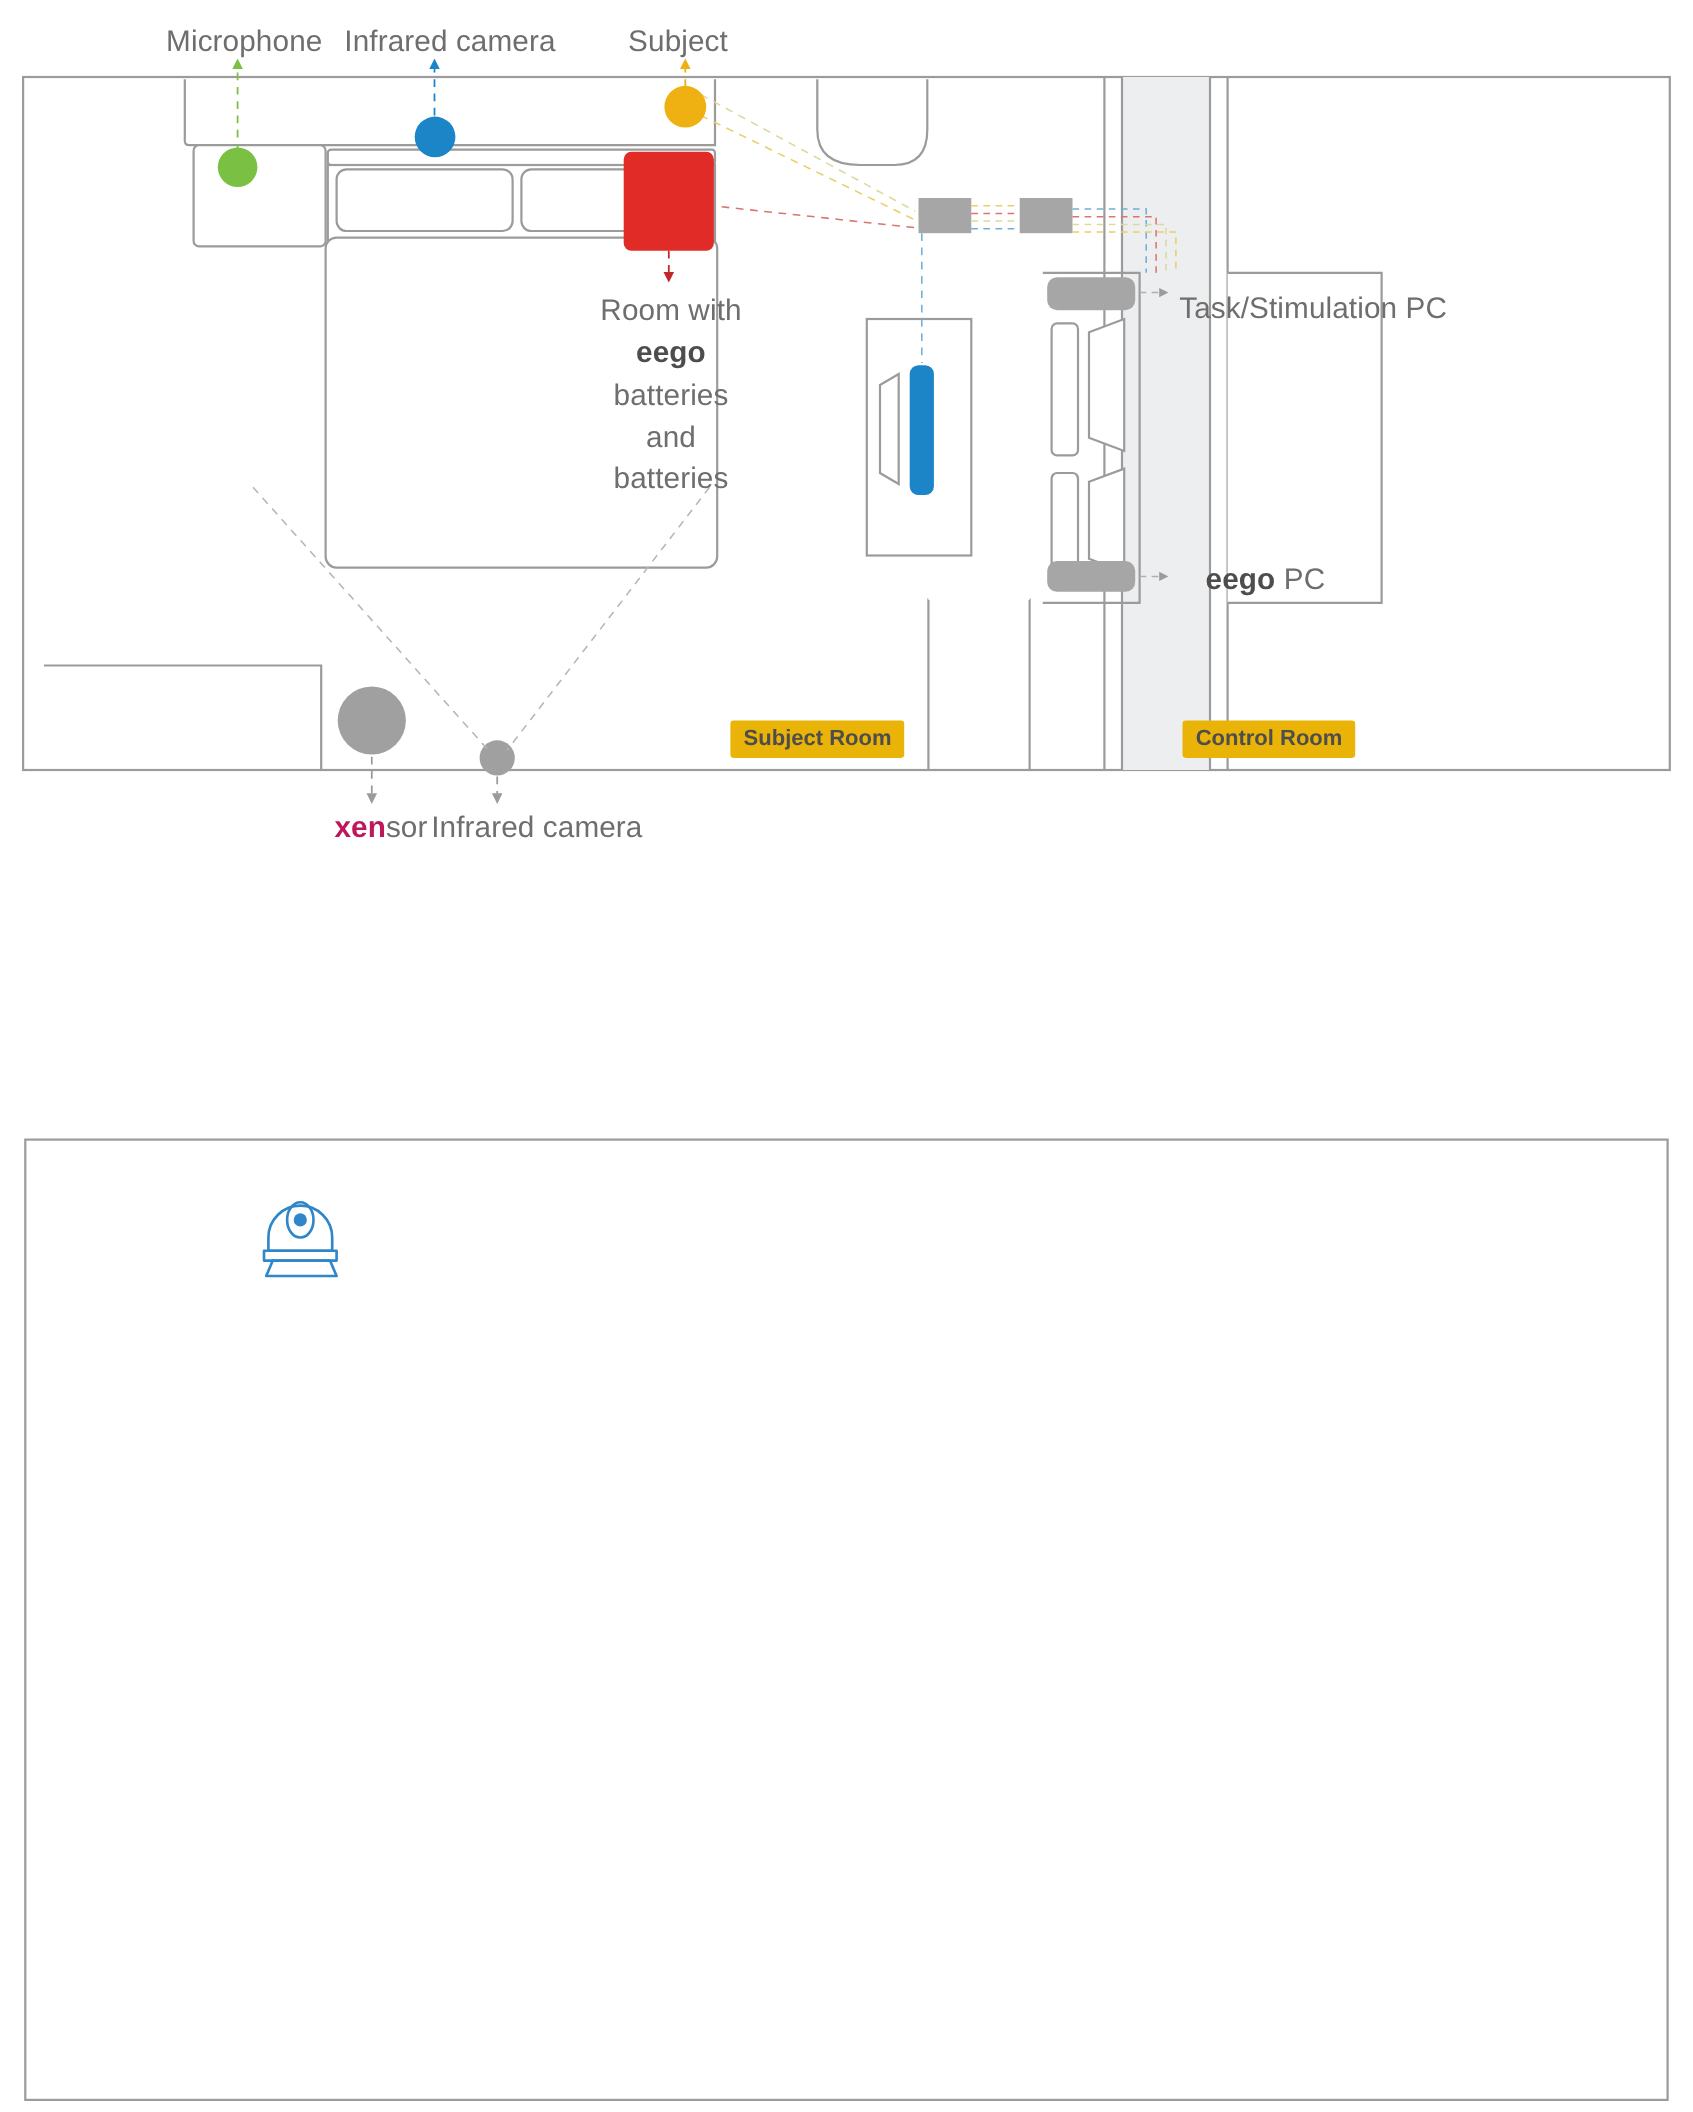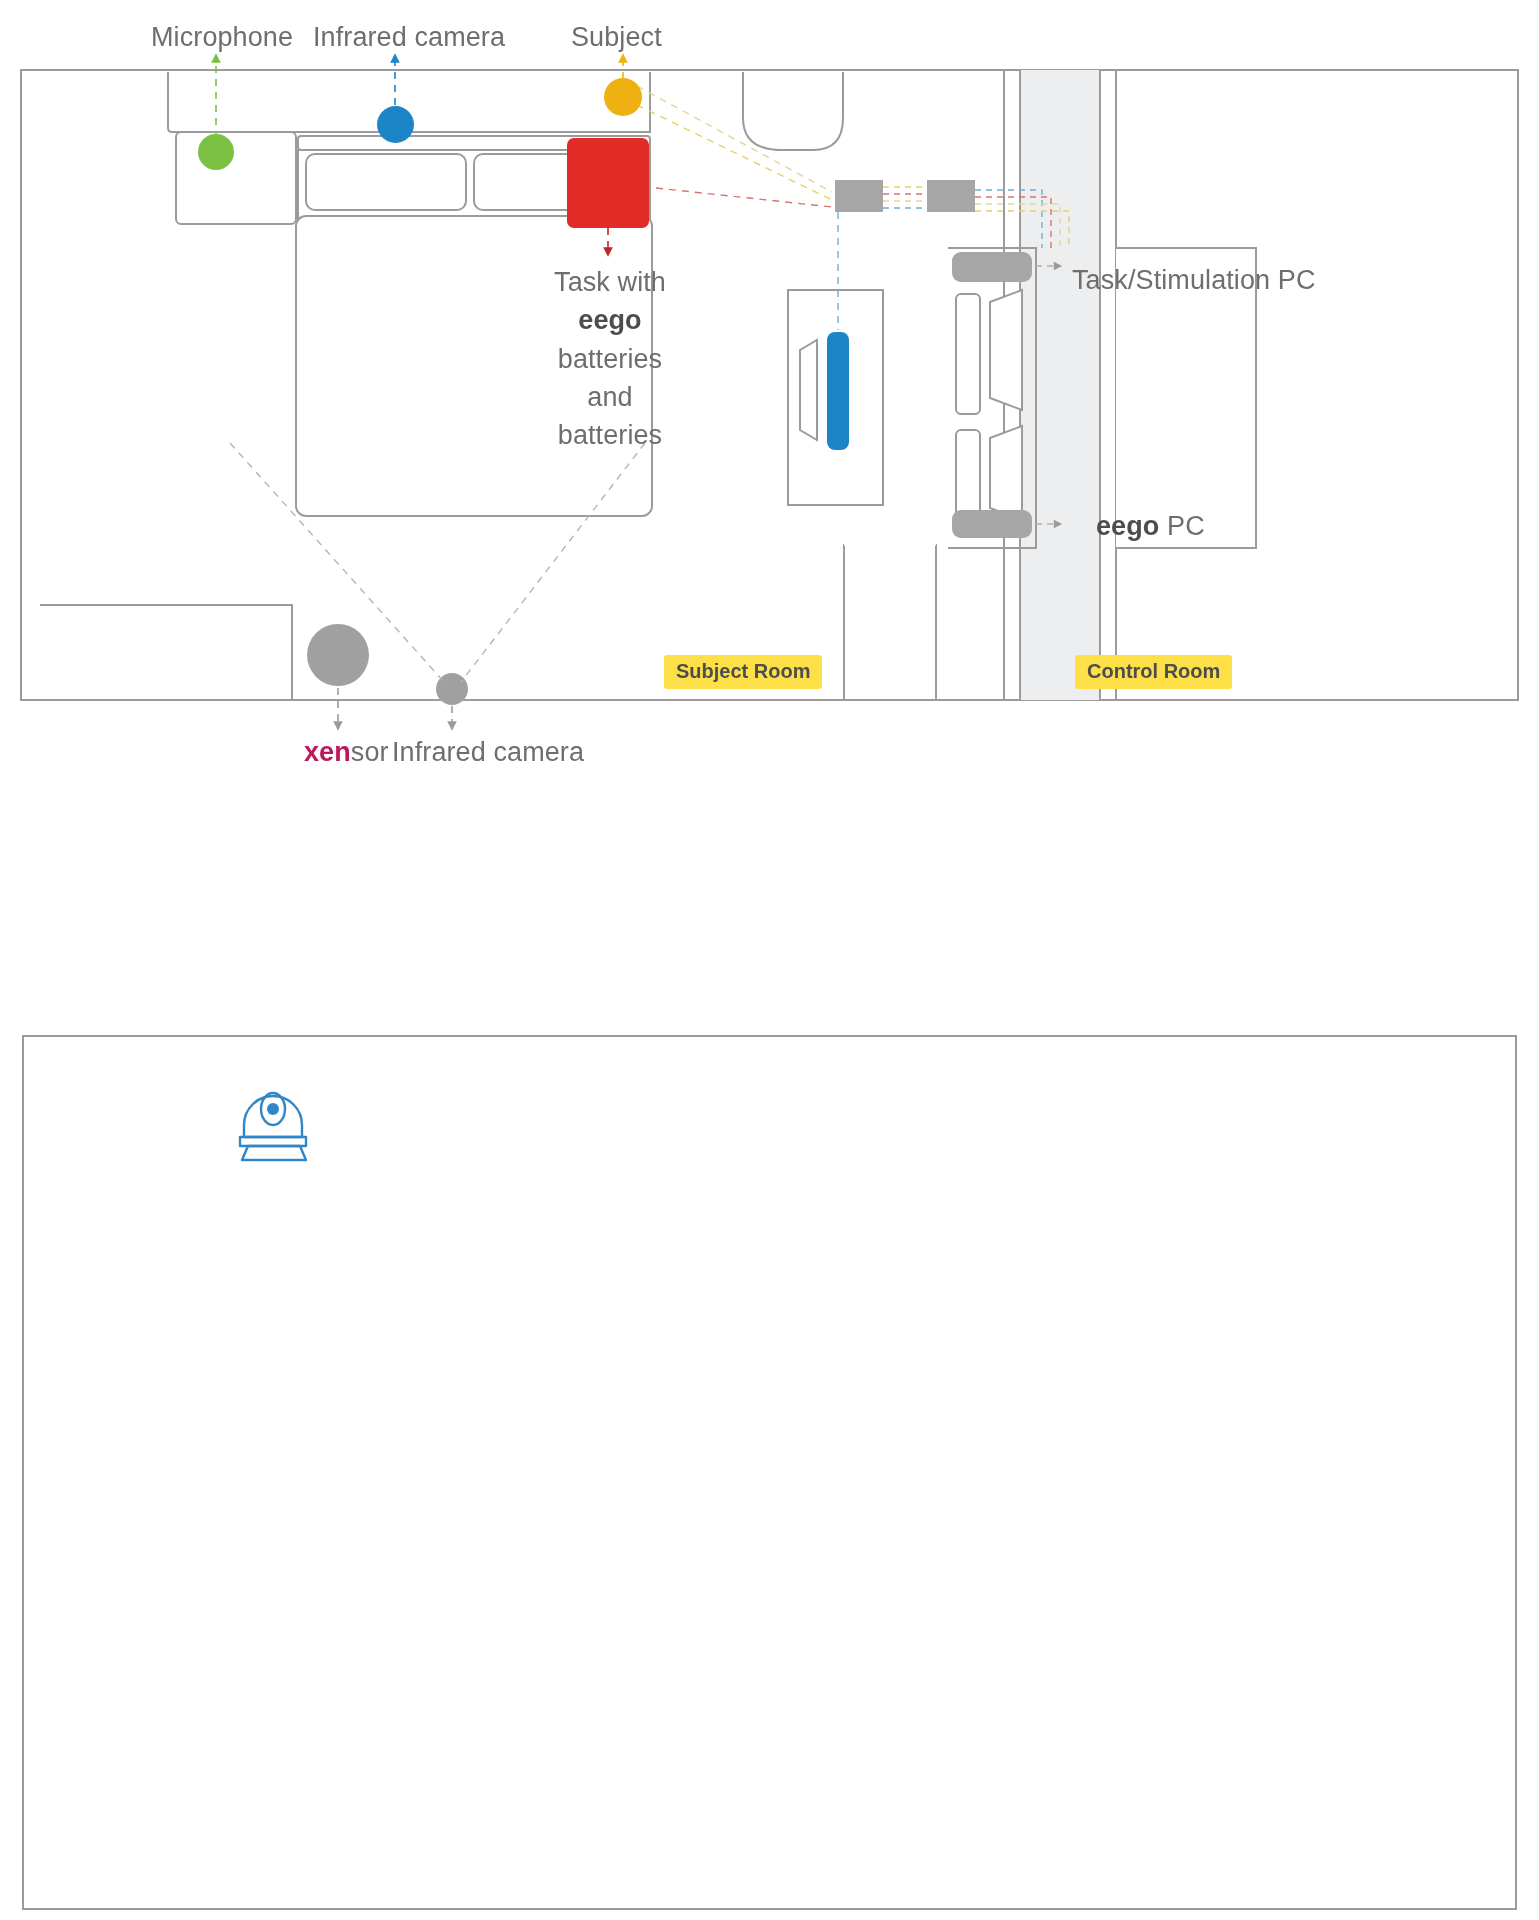--- a/index.html
+++ b/index.html
@@ -14,21 +14,21 @@
   }
   .panel { position: absolute; }
 
   
   #top-panel { left: 20px; top: 10px; width: 1500px; height: 910px; }
   .lbl {
     position: absolute; font-size: 27px; color: #6e6e6e;
     white-space: nowrap; letter-spacing: .1px;
   }
   .room-tag {
-    position: absolute; background: #fde047; color: #4d4d4d;
+    position: absolute; background: #eab308; color: #4d4d4d;
     font-weight: bold; font-size: 20px; padding: 5px 12px 6px;
     border-radius: 3px; white-space: nowrap;
   }
   .dot { position: absolute; border-radius: 50%; }
   .svgwrap { position: absolute; left: 0; top: 0; }
 
   
   #bottom-panel { left: 22px; top: 1035px; width: 1495px; height: 875px; }
   #bottom-panel .frame {
     position: absolute; left: 0; top: 0; width: 1495px; height: 875px;
@@ -146,21 +146,21 @@
     <line x1="1016" y1="256" x2="1038" y2="256" stroke="#b0b0b0" stroke-width="1.4" stroke-dasharray="6 5" marker-end="url(#ar-k)"></line>
     <line x1="1016" y1="514" x2="1038" y2="514" stroke="#b0b0b0" stroke-width="1.4" stroke-dasharray="6 5" marker-end="url(#ar-k)"></line>
   </svg>
 
   <div class="dot" style="left:178px; top:124px; width:36px; height:36px; background:#7AC043;"></div>
   <div class="dot" style="left:357px; top:96px; width:37px; height:37px; background:#1B85C8;"></div>
   <div class="dot" style="left:584px; top:68px; width:38px; height:38px; background:#EEB111;"></div>
   <div style="position:absolute; left:547px; top:128px; width:82px; height:90px; background:#E02B27; border-radius:7px;"></div>
 
   <div class="lbl" style="left:520px; top:253px; width:140px; text-align:center; line-height:1.42; white-space:normal;">
-    <span>Task with</span><br>
+    <span>Room with</span><br>
     <b style="color:#4d4d4d;">eego</b><span> batteries</span><br>
     <span>and batteries</span>
   </div>
 
   <div class="lbl" style="left:1052px; top:255px;">Task/Stimulation PC</div>
   <div class="lbl" style="left:1052px; top:501px;margin-left:24px;">
     <b style="color:#4d4d4d;">eego</b><span> PC</span>
   </div>
 
   <div class="lbl" style="left:284px; top:727px;">

